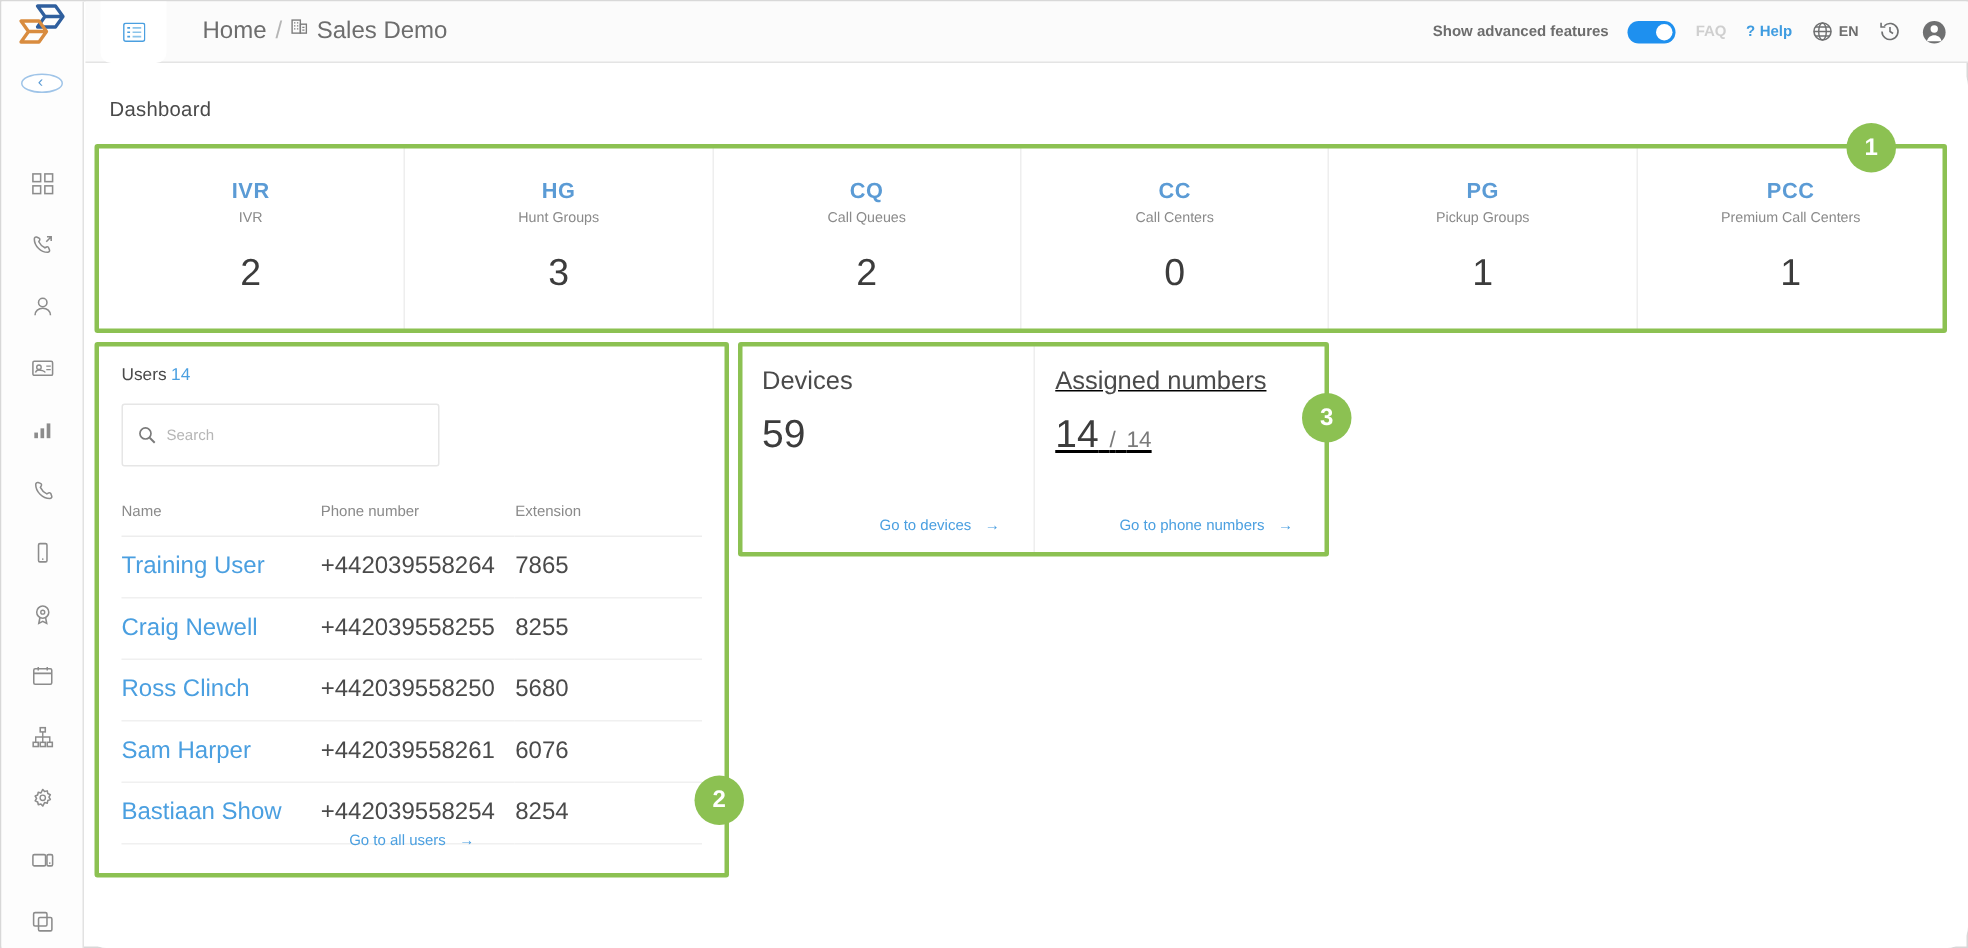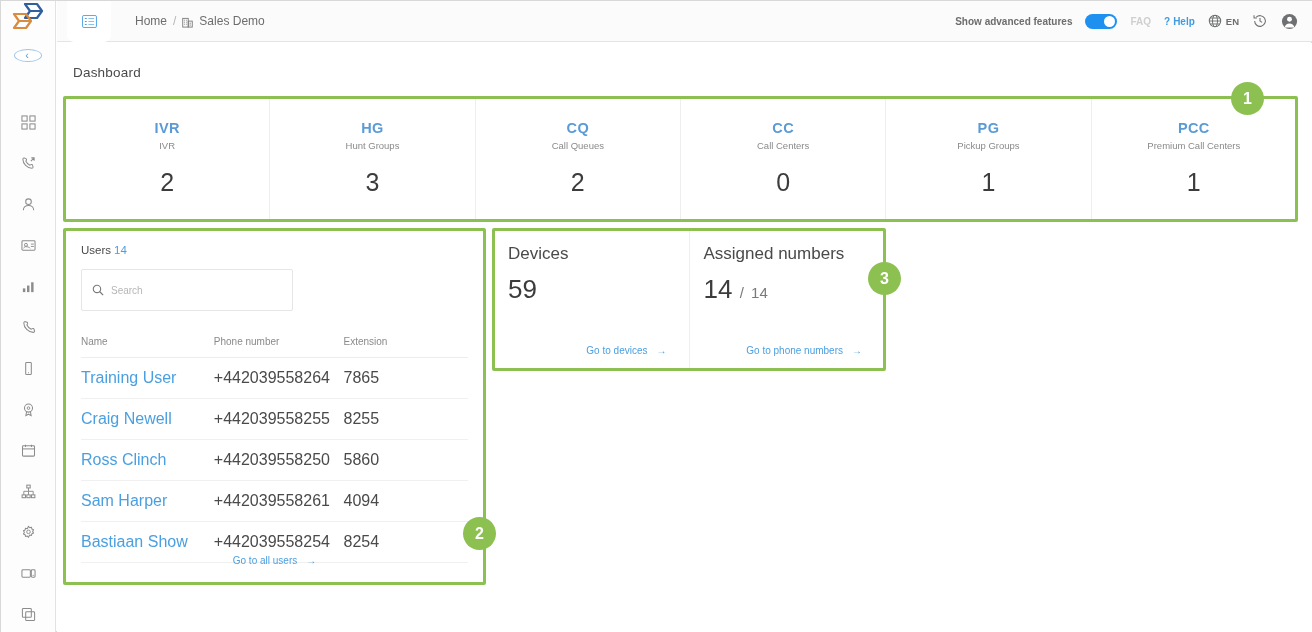--- a/index.html
+++ b/index.html
@@ -63,23 +63,23 @@
   }
   .menu-tab {
     width: 44px; height: 41px;
     display: flex; align-items: center; justify-content: center;
     background: #ffffff;
     border-bottom-left-radius: 7px; border-bottom-right-radius: 7px;
     margin-left: 10px;
     cursor: pointer;
   }
   .breadcrumb {
-    display: flex; align-items: flex-end; gap: 6px;
+    display: flex; align-items: flex-start; gap: 6px;
     margin-left: 24px;
-    font-size: 12px; color: #6d6d6d;
+    font-size: 16px; color: #6d6d6d;
   }
   .breadcrumb .sep { color: #b5b5b5; }
   .breadcrumb .crumb { cursor: pointer; }
   .header-right {
     margin-left: auto; margin-right: 14px;
     display: flex; align-items: center; gap: 13px; font-weight: bold;
   }
   .adv-label { font-size: 10px; color: #6d6d6d; }
   .toggle {
     width: 32px; height: 15px; border-radius: 8px;
@@ -89,21 +89,21 @@
     position: absolute; top: 2px; right: 2px;
     width: 11px; height: 11px; border-radius: 50%; background: #fff;
   }
   .hdr-link { font-size: 10px; cursor: pointer; }
   .hdr-link.muted { color: #cfcfcf; }
   .hdr-link.blue { color: #3f9ce0; display: flex; align-items: center; gap: 3px; }
   .hdr-icon { color: #6f7071; cursor: pointer; display: flex; align-items: center; gap: 4px; }
   .hdr-icon .lang { font-size: 9.5px; color: #6d6d6d; }
 
   
-  .page { position: absolute; left: 56px; top: 42px; width: 1255px; height: 589px; background: #fff; }
+  .page { position: absolute; left: 56px; top: 42px; width: 1255px; height: 589px; background: #fff; border-radius: 14px; }
   .page-title {
     position: absolute; left: 16px; top: 22px;
     font-size: 13.5px; color: #4a4a4a; letter-spacing: .2px;
   }
 
   
   .hl { position: absolute; border: 3px solid #8cc152; border-radius: 2px; pointer-events: none; }
   .badge {
     position: absolute; width: 33px; height: 33px; border-radius: 50%;
     background: #8cc152; color: #fff;
@@ -174,21 +174,21 @@
     display: flex; align-items: flex-start; gap: 9px;
   }
 
   
   .dev-panel {
     position: absolute; left: 437px; top: 187px;
     width: 390px; height: 139px;
     background: #ffffff; display: flex;
   }
   .dev-cell { flex: 1; padding: 14px 0 0 14px; position: relative; border-right: 1px solid #eeeeee; }
-  .dev-cell:last-child { border-right: none; }
+  .dev-cell:last-child { border-right: none; text-decoration: underline; }
   .dev-label { font-size: 17px; color: #4a4a4a; }
   .dev-value { font-size: 26px; color: #3c3c3c; margin-top: 10px; }
   .dev-value .sub { font-size: 15px; color: #7a7a7a; }
   .dev-link { position: absolute; right: 22px; bottom: 13px; }
 </style>
 </head>
 <body>
 
 <div id="app">
 
@@ -409,26 +409,26 @@
             <td>7865</td>
           </tr>
           <tr>
             <td class="name">Craig Newell</td>
             <td>+442039558255</td>
             <td>8255</td>
           </tr>
           <tr>
             <td class="name">Ross Clinch</td>
             <td>+442039558250</td>
-            <td>5860</td>
+            <td>5680</td>
           </tr>
           <tr>
             <td class="name">Sam Harper</td>
             <td>+442039558261</td>
-            <td>4094</td>
+            <td>6076</td>
           </tr>
           <tr>
             <td class="name">Bastiaan Show</td>
             <td>+442039558254</td>
             <td>8254</td>
           </tr>
         </tbody>
       </table>
       <div class="link-row">
         <span class="golink">

